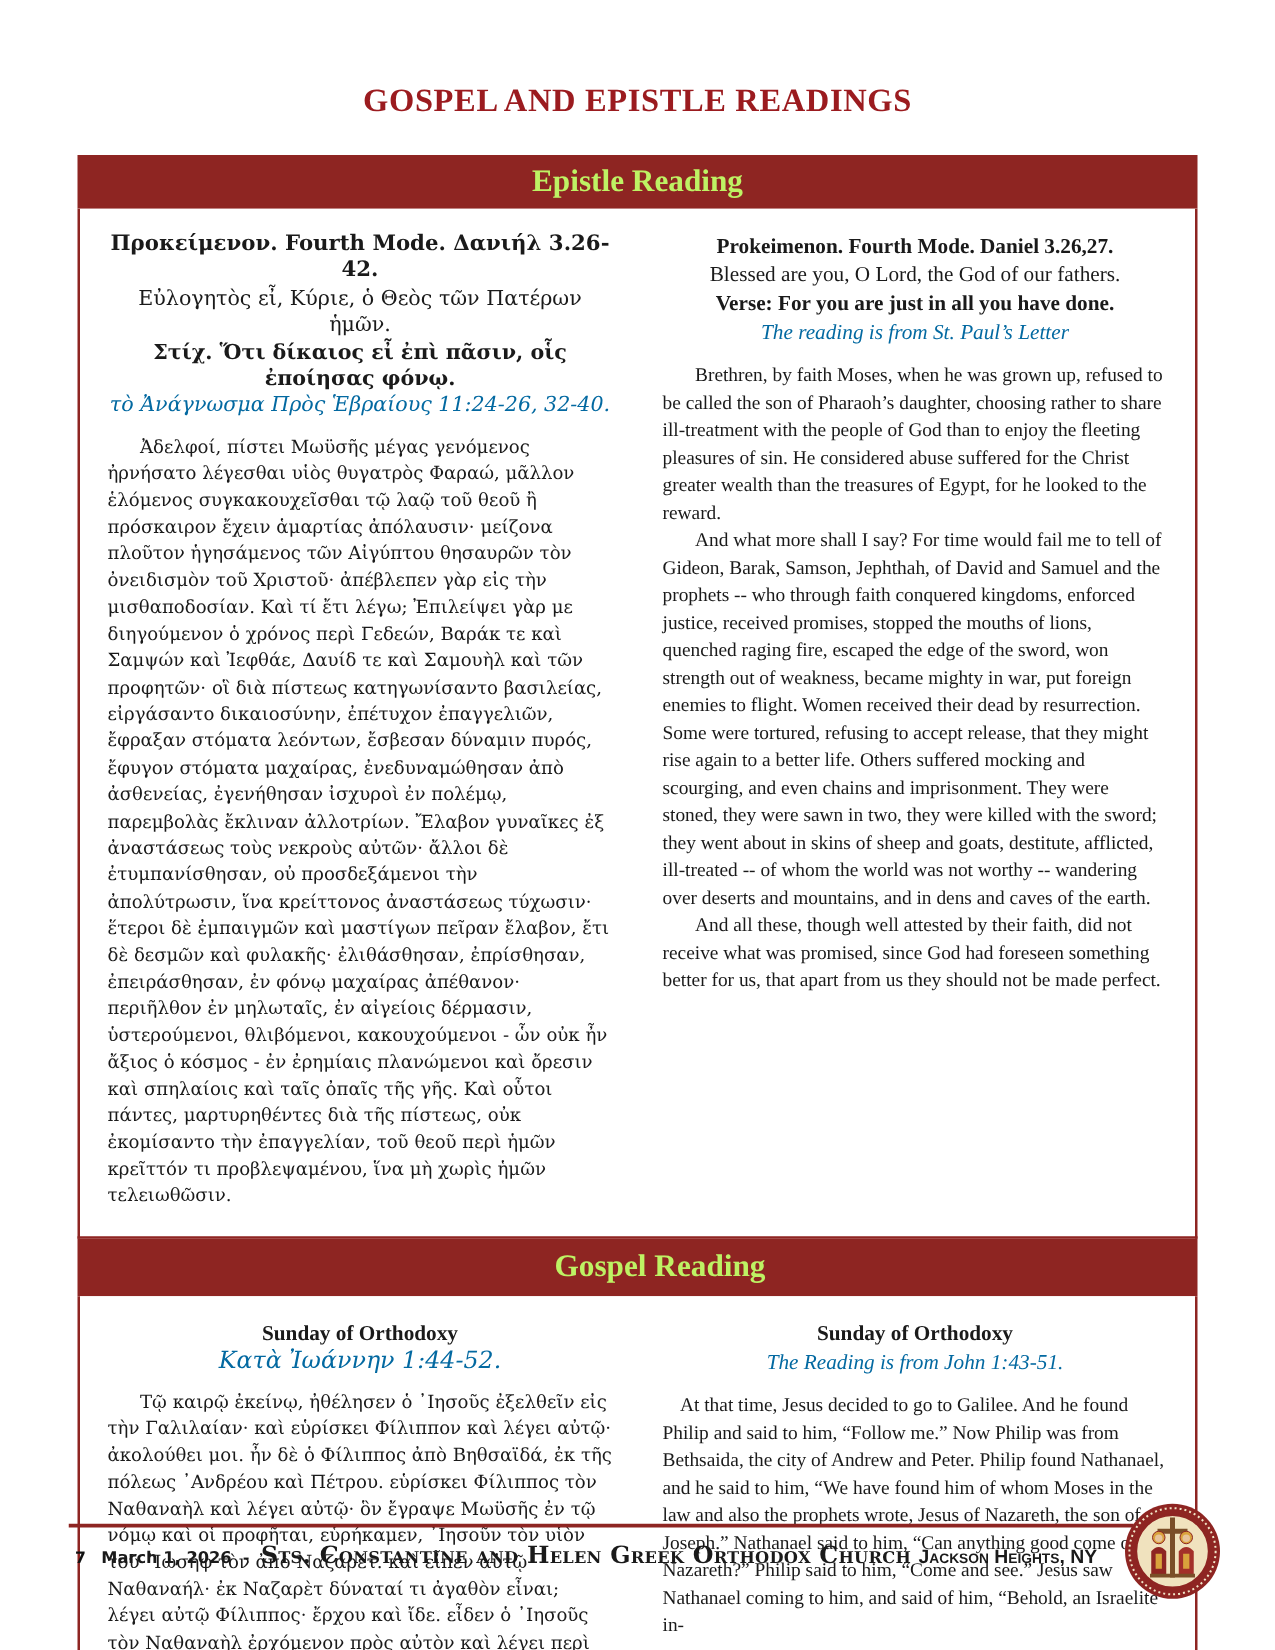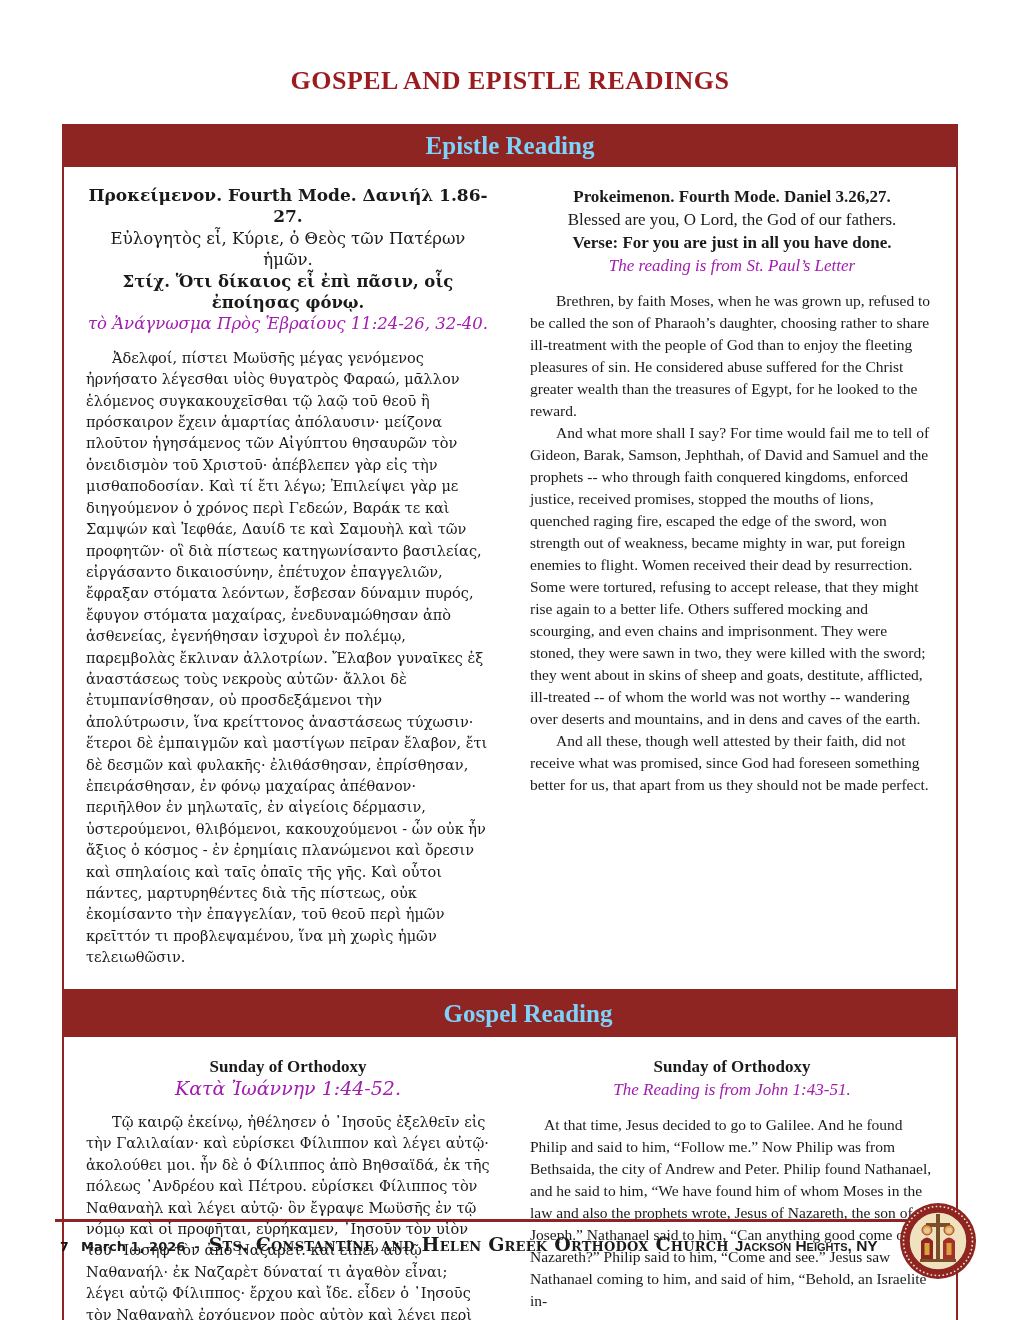--- a/index.html
+++ b/index.html
@@ -15,36 +15,36 @@
     font-family:"Liberation Serif","DejaVu Serif",serif;
   }
   .section { margin:0 62px; }
   .section.epistle { margin-top:28px; }
   .banner {
     background:#8e2522; display:flex; align-items:center; justify-content:center;
   }
   .banner.epistle-banner { height:43px; }
   .banner.gospel-banner { height:46px;padding-left:36px; }
   .banner span {
-    color:#7dd3fc; font-weight:bold; font-size:25px;
+    color:#bef264; font-weight:bold; font-size:25px;
     font-family:"Liberation Serif","DejaVu Serif",serif;
   }
   .content-box {
     border:2px solid #8e2522; border-top:none;
     display:flex; justify-content:space-between;
     padding:18px 22px 20px;
     background:#ffffff;
   }
   .content-box.epistle-box { min-height:612px; }
   .content-box.gospel-box { min-height:218px; }
   .col { width:404px; }
   .hdr { margin:0; text-align:center; font-size:16.5px; line-height:23px; }
   .hdr.en { font-family:"Liberation Serif","DejaVu Serif",serif; font-size:17px; }
   .bold { font-weight:bold; }
-  .red-italic { color:#a21caf; font-style:italic; }
+  .red-italic { color:#0369a1; font-style:italic; }
   .body-par {
     margin:13px 0 0; text-indent:26px; text-align:left;
   }
   .body-par.follow { margin-top:0; }
   .greek-body { font-size:14.5px; line-height:21.4px; font-family:"DejaVu Serif",serif; }
   .en-body   { font-size:15.5px; line-height:22px; font-family:"Liberation Serif","DejaVu Serif",serif; }
   .footer { position:absolute; left:0; top:1203px; width:1020px; }
   .footer-rule { margin-left:55px; width:852px; height:3px; background:#8e2522; }
   .footer-row {
     display:flex; align-items:baseline; padding:11px 0 0 60px;
@@ -75,21 +75,21 @@
 <div class="page">
 
   <h1 class="page-title">GOSPEL AND EPISTLE READINGS</h1>
 
   <div class="section epistle">
     <div class="banner epistle-banner">
       <span>Epistle Reading</span>
     </div>
     <div class="content-box epistle-box">
       <div class="col">
-        <p class="hdr bold greek-body" style="font-size:17px;">Προκείμενον. Fourth Mode. Δανιήλ 1.86-27.</p>
+        <p class="hdr bold greek-body" style="font-size:17px;">Προκείμενον. Fourth Mode. Δανιήλ 3.26-42.</p>
         <p class="hdr greek-body" style="font-size:16.5px;">Εὐλογητὸς εἶ, Κύριε, ὁ Θεὸς τῶν Πατέρων ἡμῶν.</p>
         <p class="hdr bold greek-body" style="font-size:16.5px;">Στίχ. Ὅτι δίκαιος εἶ ἐπὶ πᾶσιν, οἷς ἐποίησας φόνῳ.</p>
         <p class="hdr red-italic greek-body" style="font-size:16.5px;">τὸ Ἀνάγνωσμα Πρὸς Ἑβραίους 11:24-26, 32-40.</p>
         <p class="body-par greek-body">Ἀδελφοί, πίστει Μωϋσῆς μέγας γενόμενος ἠρνήσατο λέγεσθαι υἱὸς θυγατρὸς Φαραώ, μᾶλλον ἑλόμενος συγκακουχεῖσθαι τῷ λαῷ τοῦ θεοῦ ἢ πρόσκαιρον ἔχειν ἁμαρτίας ἀπόλαυσιν· μείζονα πλοῦτον ἡγησάμενος τῶν Αἰγύπτου θησαυρῶν τὸν ὀνειδισμὸν τοῦ Χριστοῦ· ἀπέβλεπεν γὰρ εἰς τὴν μισθαποδοσίαν. Καὶ τί ἔτι λέγω; Ἐπιλείψει γὰρ με διηγούμενον ὁ χρόνος περὶ Γεδεών, Βαράκ τε καὶ Σαμψών καὶ Ἰεφθάε, Δαυίδ τε καὶ Σαμουὴλ καὶ τῶν προφητῶν· οἳ διὰ πίστεως κατηγωνίσαντο βασιλείας, εἰργάσαντο δικαιοσύνην, ἐπέτυχον ἐπαγγελιῶν, ἔφραξαν στόματα λεόντων, ἔσβεσαν δύναμιν πυρός, ἔφυγον στόματα μαχαίρας, ἐνεδυναμώθησαν ἀπὸ ἀσθενείας, ἐγενήθησαν ἰσχυροὶ ἐν πολέμῳ, παρεμβολὰς ἔκλιναν ἀλλοτρίων. Ἔλαβον γυναῖκες ἐξ ἀναστάσεως τοὺς νεκροὺς αὐτῶν· ἄλλοι δὲ ἐτυμπανίσθησαν, οὐ προσδεξάμενοι τὴν ἀπολύτρωσιν, ἵνα κρείττονος ἀναστάσεως τύχωσιν· ἕτεροι δὲ ἐμπαιγμῶν καὶ μαστίγων πεῖραν ἔλαβον, ἔτι δὲ δεσμῶν καὶ φυλακῆς· ἐλιθάσθησαν, ἐπρίσθησαν, ἐπειράσθησαν, ἐν φόνῳ μαχαίρας ἀπέθανον· περιῆλθον ἐν μηλωταῖς, ἐν αἰγείοις δέρμασιν, ὑστερούμενοι, θλιβόμενοι, κακουχούμενοι - ὧν οὐκ ἦν ἄξιος ὁ κόσμος - ἐν ἐρημίαις πλανώμενοι καὶ ὄρεσιν καὶ σπηλαίοις καὶ ταῖς ὀπαῖς τῆς γῆς. Καὶ οὗτοι πάντες, μαρτυρηθέντες διὰ τῆς πίστεως, οὐκ ἐκομίσαντο τὴν ἐπαγγελίαν, τοῦ θεοῦ περὶ ἡμῶν κρεῖττόν τι προβλεψαμένου, ἵνα μὴ χωρὶς ἡμῶν τελειωθῶσιν.</p>
       </div>
       <div class="col">
         <p class="hdr en bold">Prokeimenon. Fourth Mode. Daniel 3.26,27.</p>
         <p class="hdr en">Blessed are you, O Lord, the God of our fathers.</p>
         <p class="hdr en bold">Verse: For you are just in all you have done.</p>
         <p class="hdr en red-italic">The reading is from St. Paul’s Letter</p>

